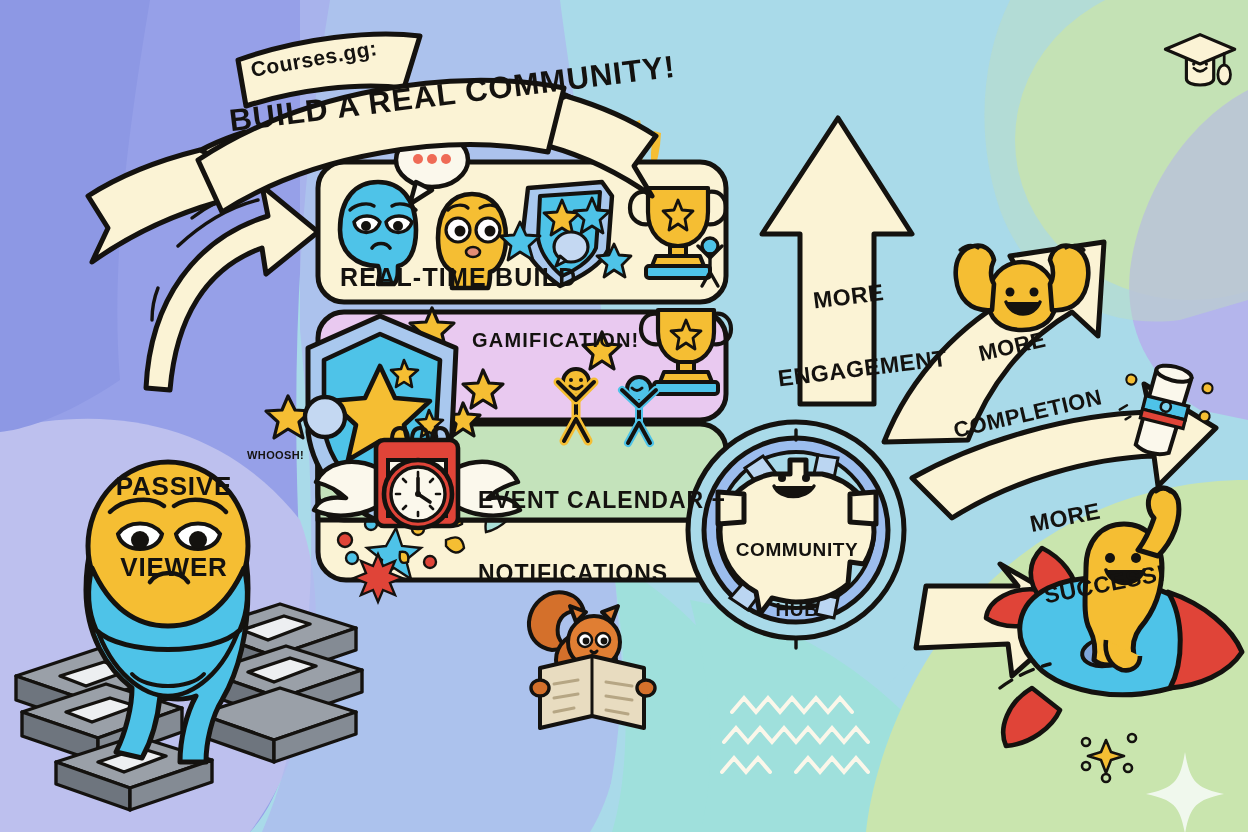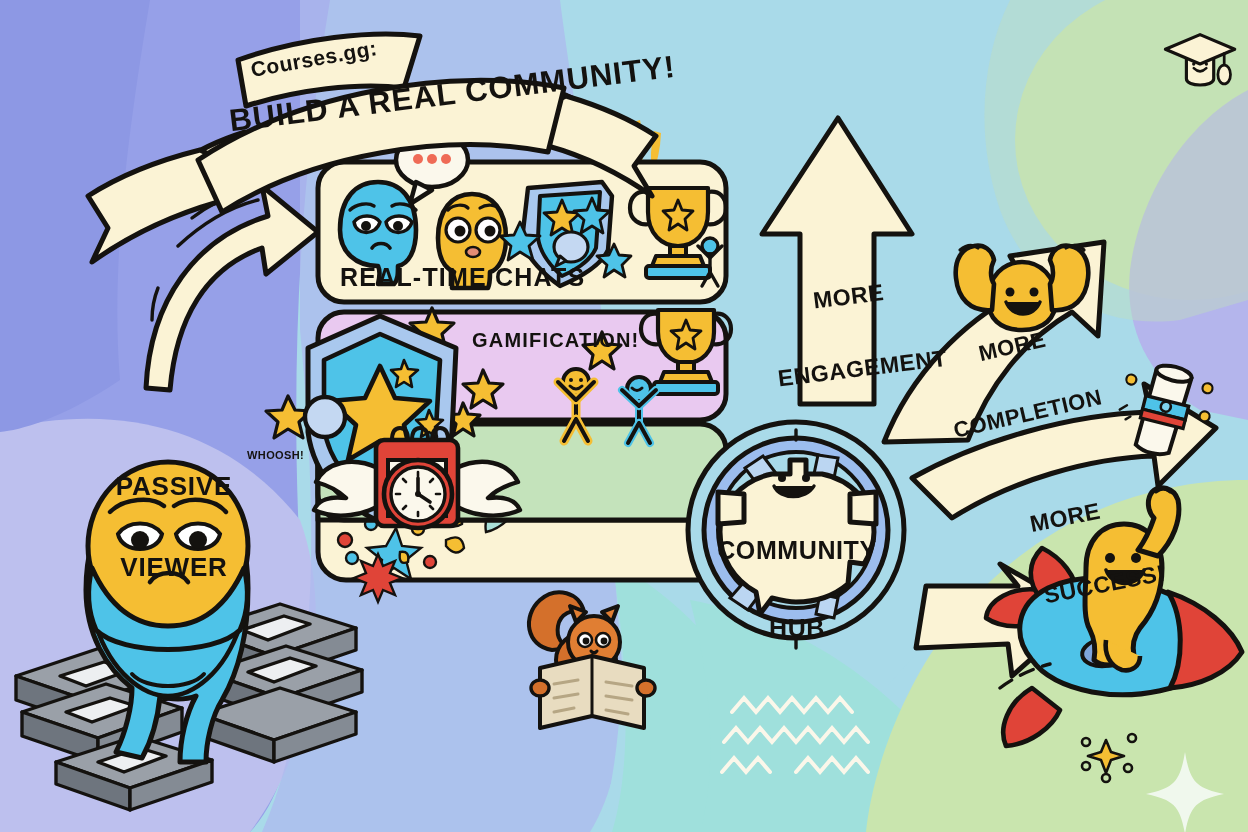--- a/index.html
+++ b/index.html
@@ -9,21 +9,21 @@
   .lbl{position:absolute;font-family:"Liberation Sans",sans-serif;font-weight:bold;color:#14120f;
        letter-spacing:.5px;line-height:1.05;white-space:pre;}
   
   #banner-small{left:250px;top:48px;font-size:21px;transform:rotate(-10deg);font-weight:bold;}
   #banner-main{left:228px;top:78px;font-size:31px;transform:rotate(-7deg);letter-spacing:1px;}
   
   #card1-label{left:340px;top:264px;font-size:25px;letter-spacing:1.2px;}
   #card2-label{left:472px;top:330px;font-size:20px;letter-spacing:1.2px;}
   #card3-label{left:478px;top:440px;font-size:23px;letter-spacing:1px;text-align:left;}
   
-  #hub-label{left:717px;top:484px;width:160px;text-align:center;font-size:25px;letter-spacing:.6px;}
+  #hub-label{left:717px;top:500px;width:160px;text-align:center;font-size:19px;letter-spacing:.6px;}
   
   #arrow-engagement{left:773px;top:236px;font-size:23px;transform:rotate(-7deg);width:160px;text-align:center;}
   #arrow-completion{left:940px;top:288px;font-size:22px;transform:rotate(-13deg);width:160px;text-align:center;}
   #arrow-success{left:1036px;top:450px;font-size:23px;transform:rotate(-11deg);width:140px;text-align:left;}
   
   #passive-label{left:84px;top:418px;font-size:26px;width:180px;text-align:center;letter-spacing:.8px;}
   #whoosh-label{left:247px;top:450px;font-size:11px;letter-spacing:.4px;}
   .lbl span{display:block;}
 </style>
 </head>
@@ -517,22 +517,26 @@
           <path d="M606,710 l22,4"></path>
       </g>
       <ellipse cx="540" cy="688" rx="9" ry="8" fill="#D4702B" stroke="#14120f" stroke-width="3.4"></ellipse>
       <ellipse cx="646" cy="688" rx="9" ry="8" fill="#D4702B" stroke="#14120f" stroke-width="3.4"></ellipse>
     </g>
   </svg>
 
   <div class="lbl" id="banner-small">Courses.gg:</div>
   <div class="lbl" id="banner-main">BUILD A REAL COMMUNITY!</div>
 
-  <div class="lbl" id="card1-label">REAL-TIME CHATS</div>
+  <div class="lbl" id="card1-label">REAL-TIME BUILD</div>
   <div class="lbl" id="card2-label">GAMIFICATION!</div>
+  <div class="lbl" id="card3-label">
+    <span>EVENT CALENDAR +</span>
+    <span>NOTIFICATIONS</span>
+  </div>
 
   <div class="lbl" id="hub-label">
     <span>COMMUNITY</span>
     <span>HUB</span>
   </div>
 
   <div class="lbl" id="arrow-engagement">
     <span>MORE</span>
     <span>ENGAGEMENT</span>
   </div>

